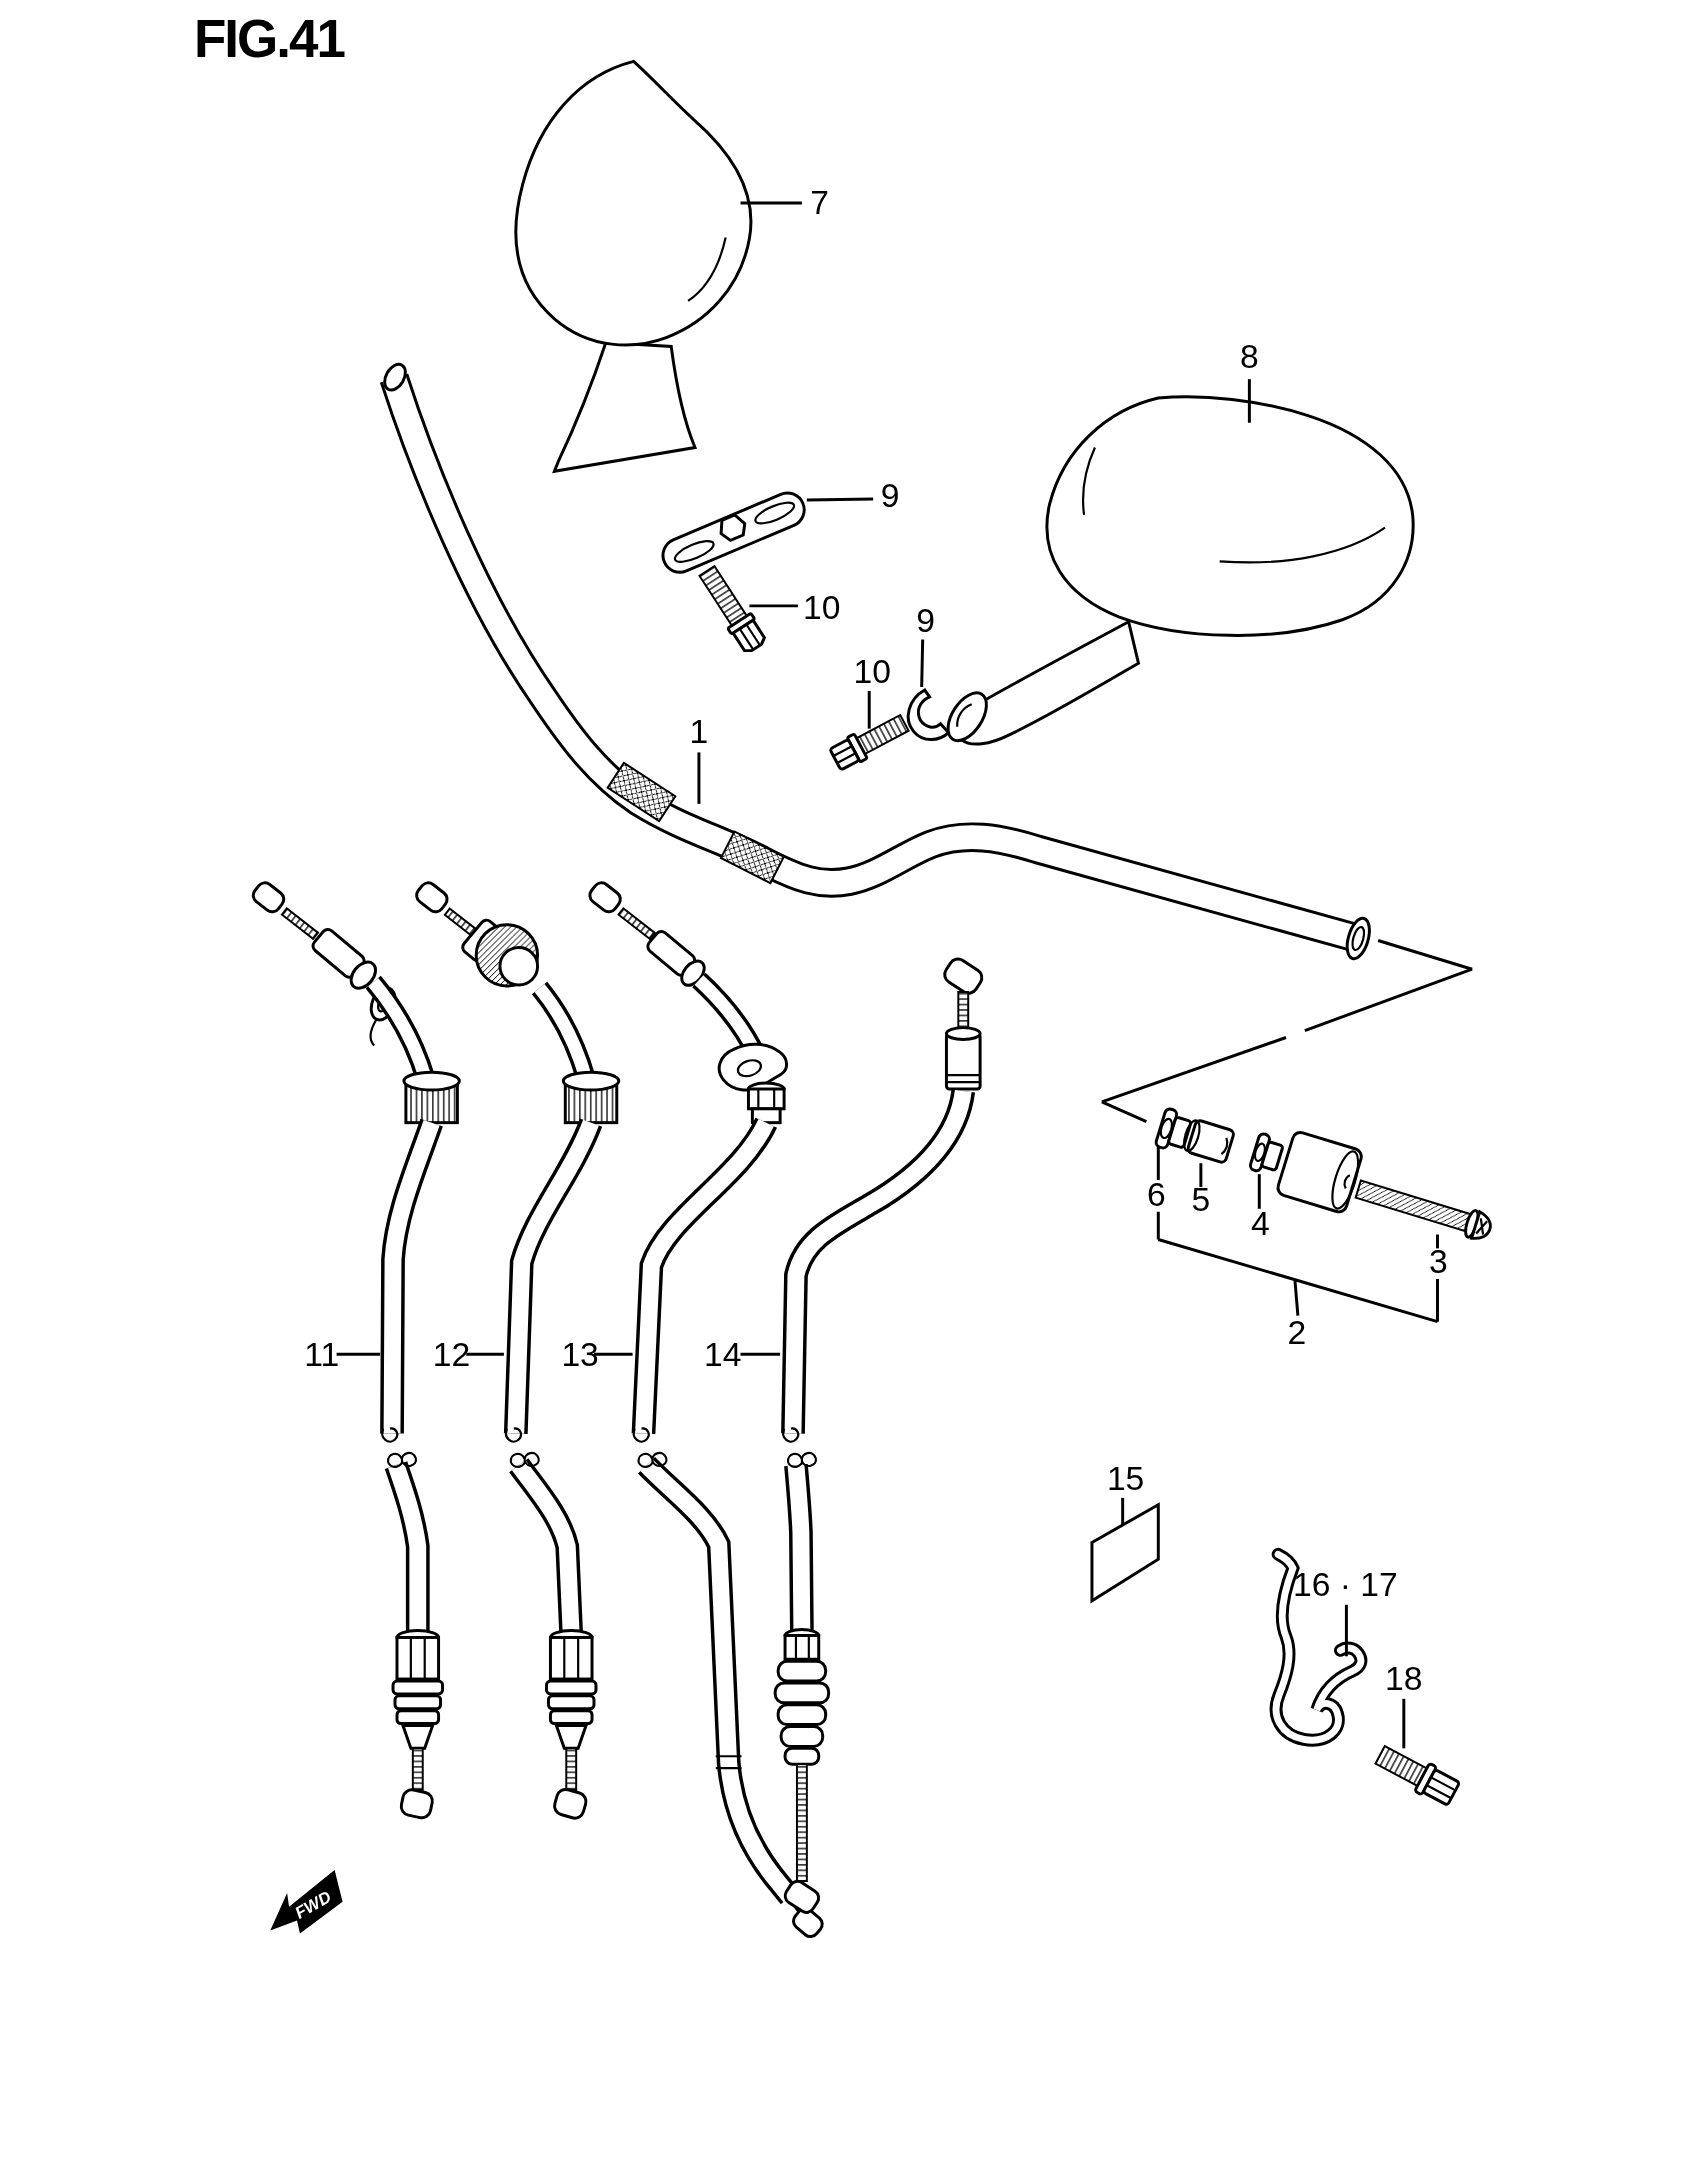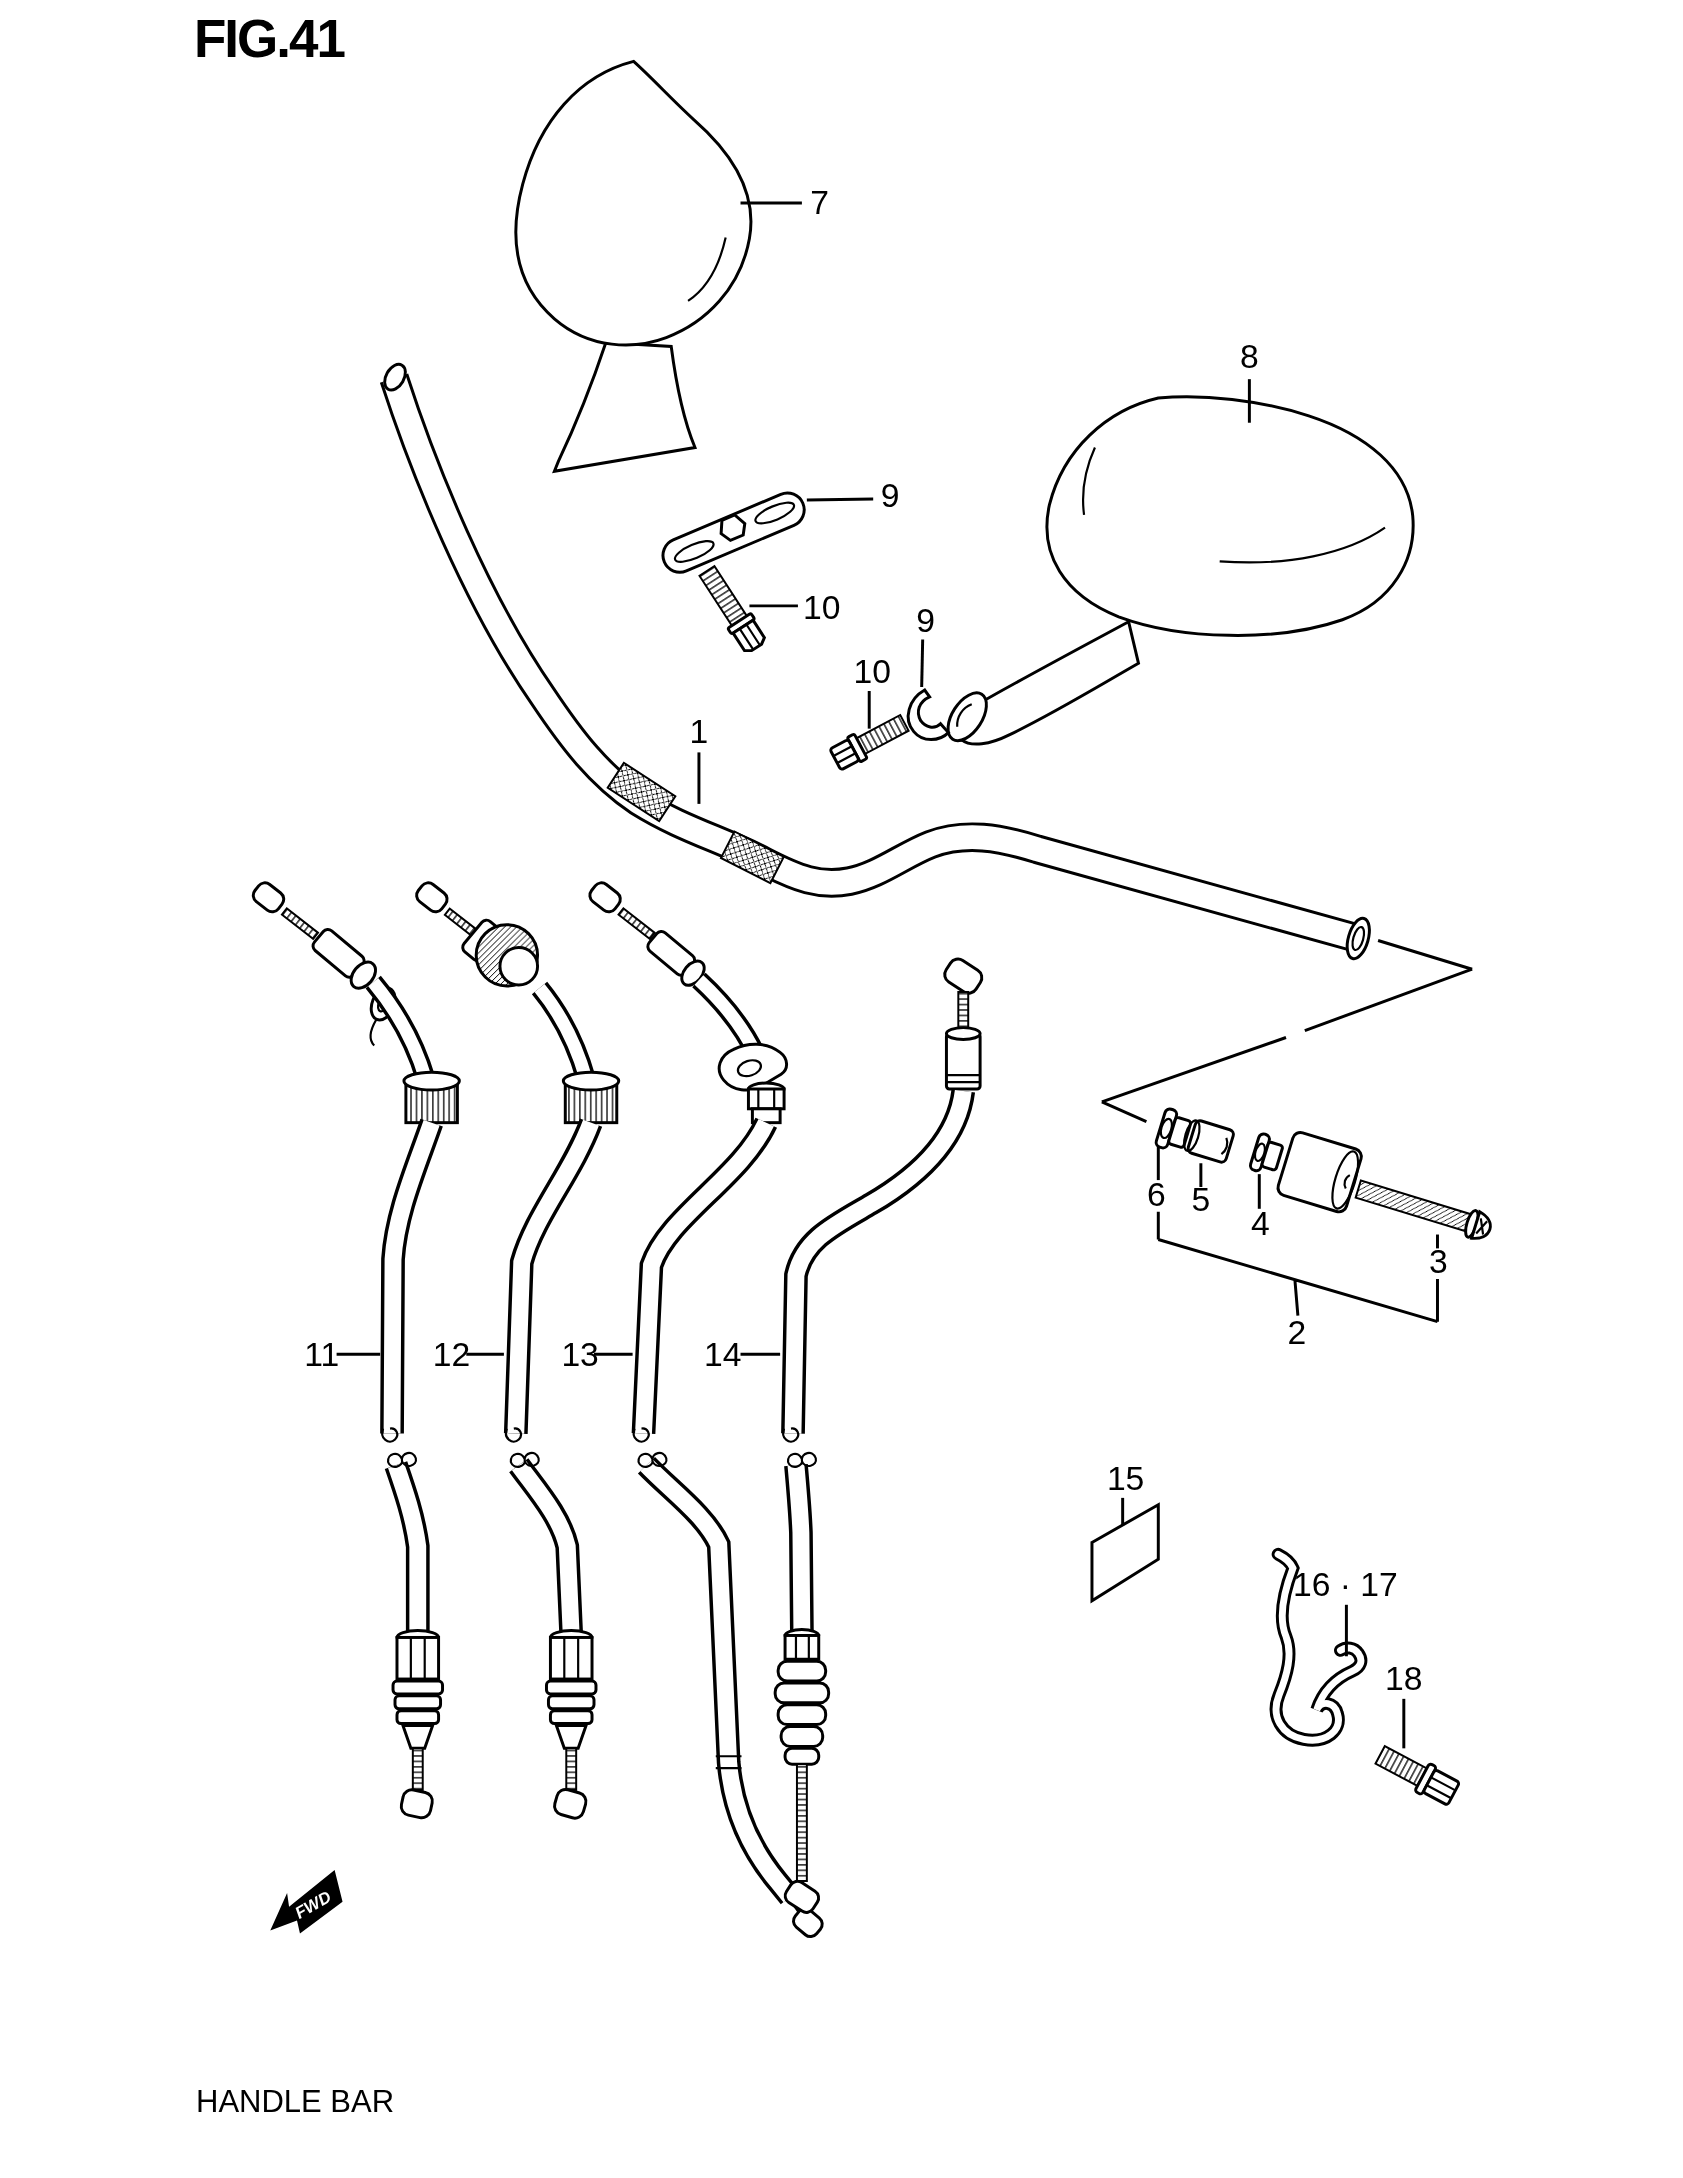--- a/index.html
+++ b/index.html
@@ -340,17 +340,16 @@
         <text class="callout" x="456" y="1380">12</text>
         <text class="callout" x="586" y="1380">13</text>
         <text class="callout" x="730" y="1380">14</text>
         <text class="callout" x="1137" y="1505">15</text>
         <text class="callout" x="1359" y="1612">16 · 17</text>
         <text class="callout" x="1418" y="1707">18</text>
       </g>
   </svg>
 
   <div id="footer">
-    <div>HANDLE BAR</div>
   </div>
 
 </div>
 
 
 </body></html>

